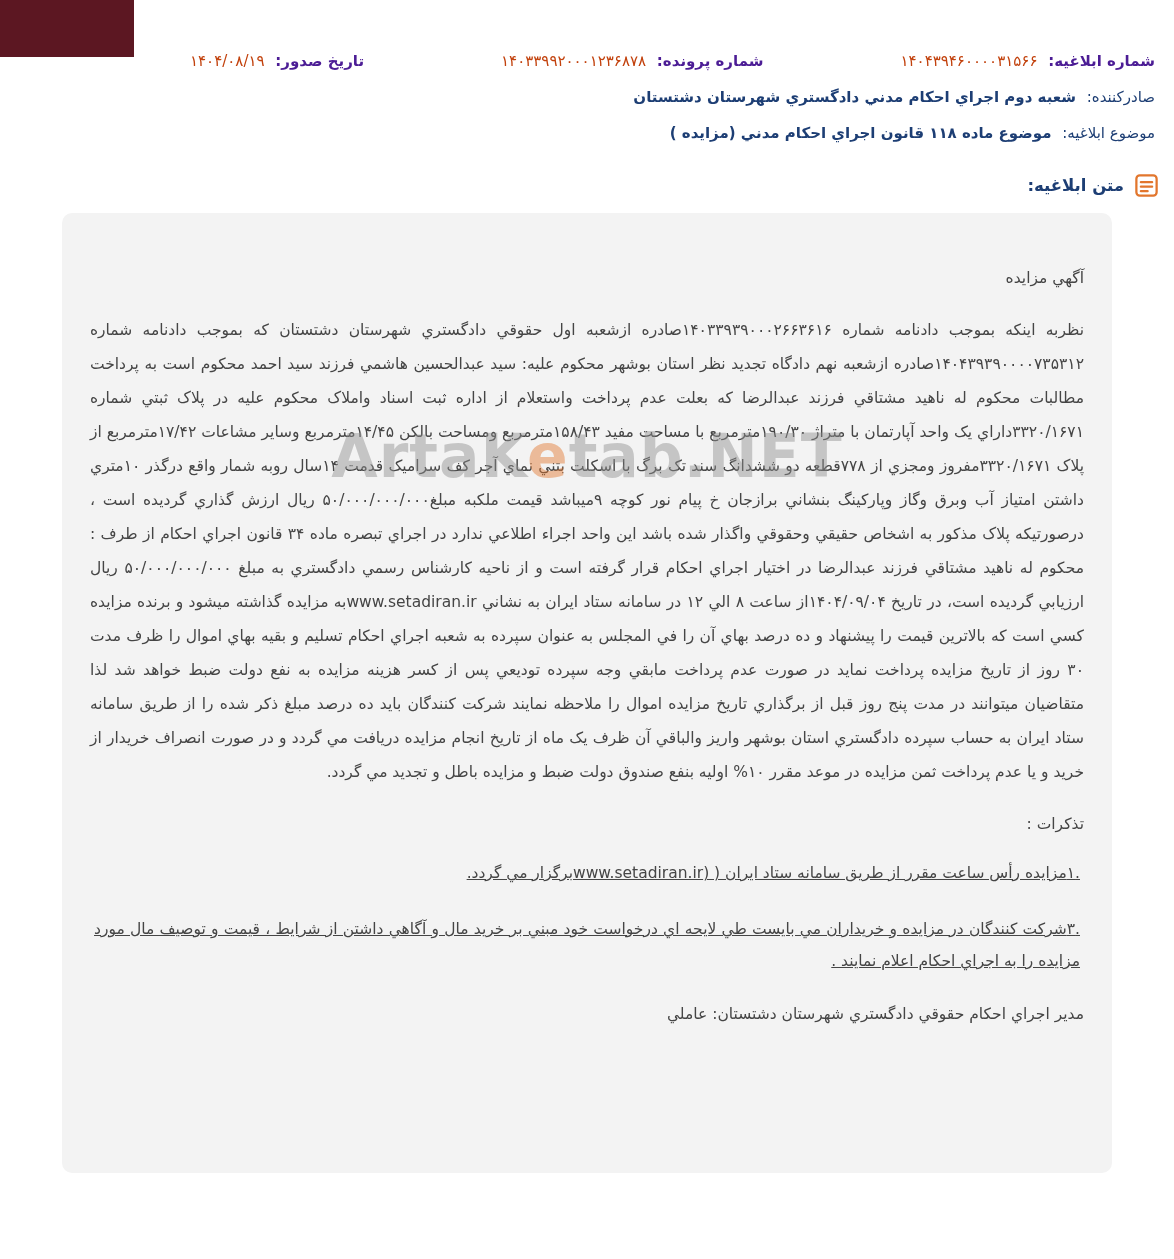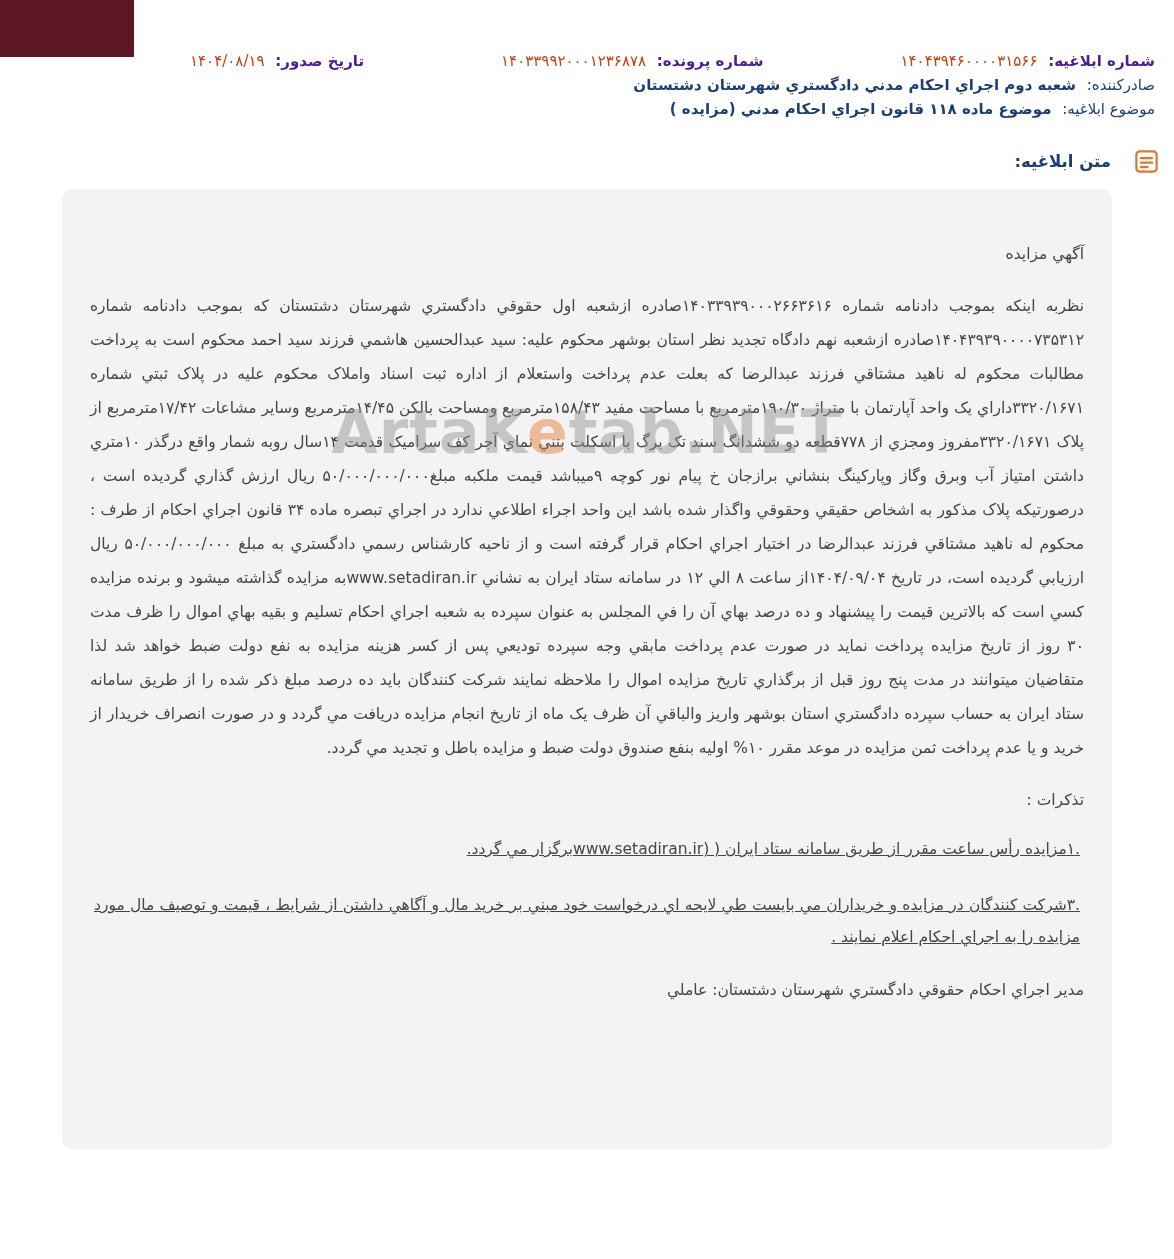--- a/index.html
+++ b/index.html
@@ -26,29 +26,29 @@
     align-items: baseline;
     margin: 0 19px 0 190px;
     font-size: 15px;
     white-space: nowrap;
   }
   .meta-label { color: #4c1d95; font-weight: bold; }
   .meta-value { color: #c2410c; font-weight: normal; margin-right: 6px; }
   .issuer-row, .subject-row {
     text-align: right;
     padding-left: 40px;
-    margin: 6px 19px 0 0;
+    margin: 18px 19px 0 0;
     font-size: 15px;
   }
   .row-label { color: #1d3e74; font-weight: normal; }
   .row-value { color: #1d3e74; font-weight: bold; margin-right: 6px; }
   .body-label-row {
     display: flex;
     align-items: center;
-    gap: 22px;
+    gap: 9px;
     margin: 30px 14px 0 0;
   }
   .body-label-row .lbl { color: #1d3e74; font-weight: bold; font-size: 16.5px; }
   .doc-icon { width: 27px; height: 27px; display: inline-flex; }
   .notice-box {
     position: relative;
     width: 1050px;
     margin: 14px auto 0;
     background: #f3f3f3;
     border-radius: 10px;

